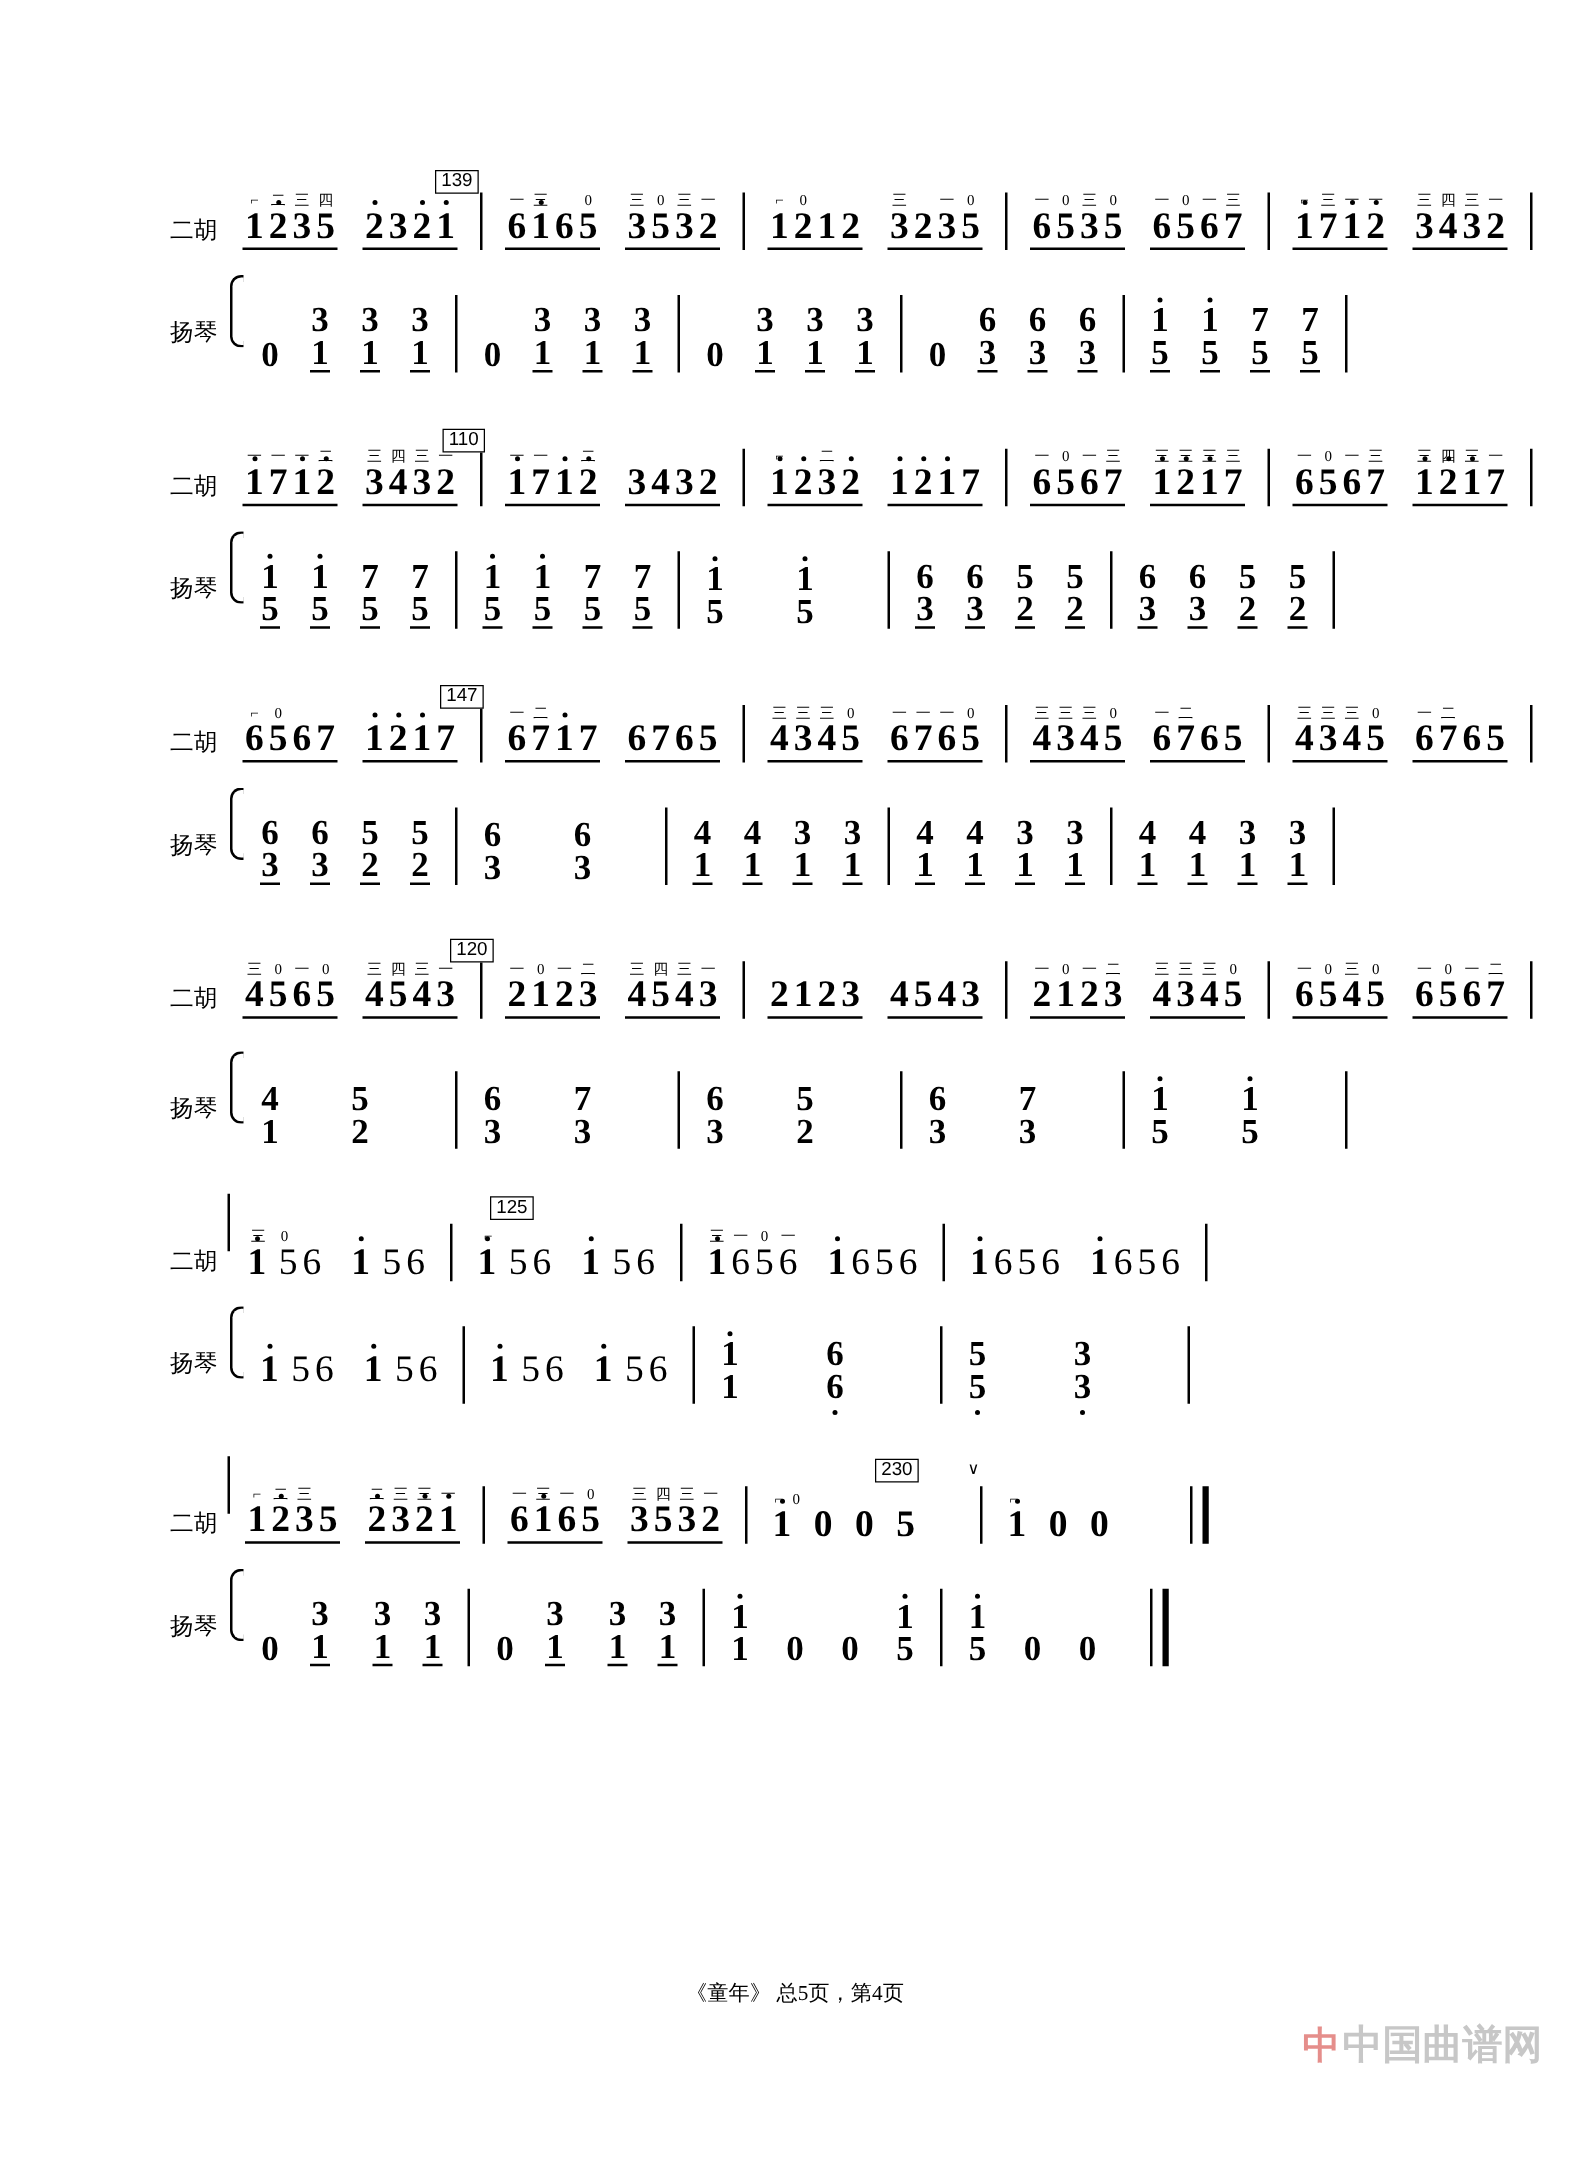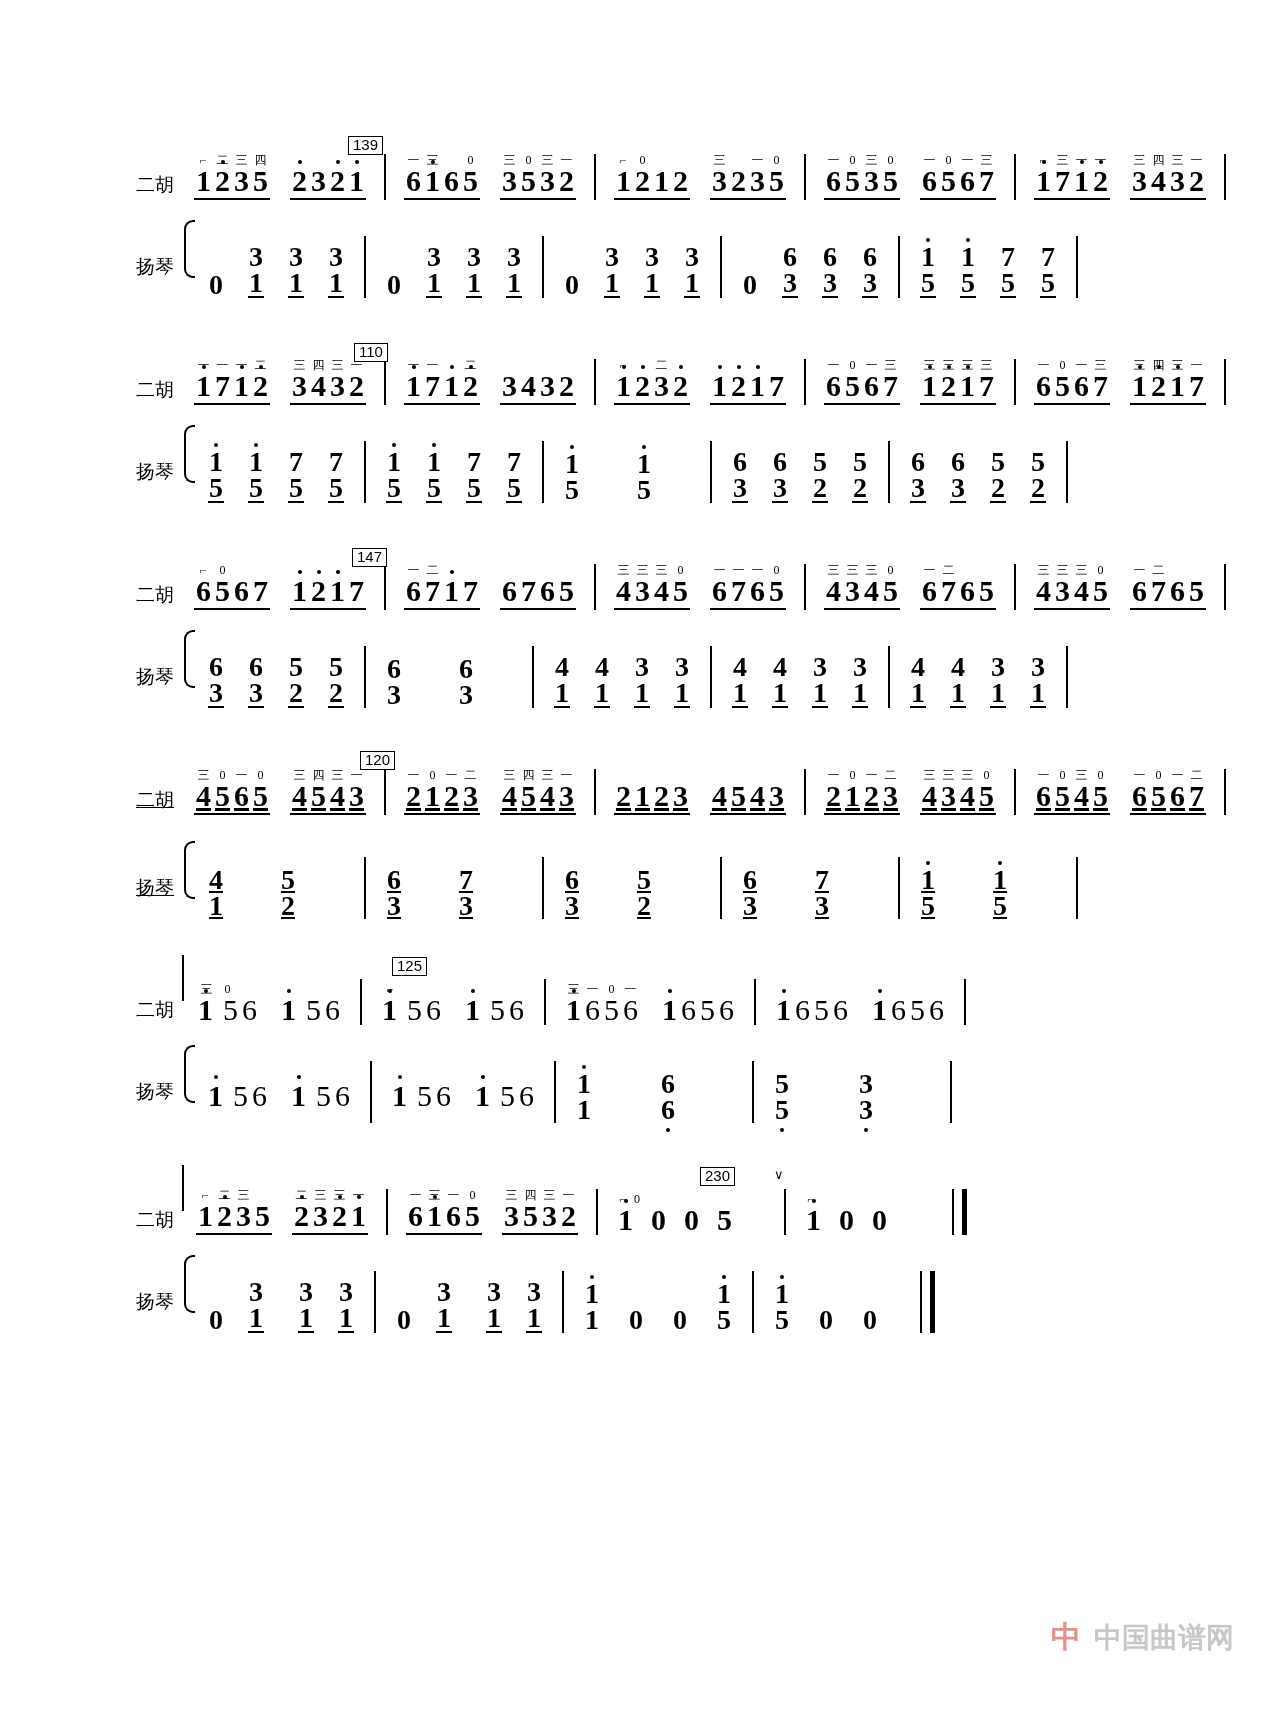--- a/index.html
+++ b/index.html
@@ -206,23 +206,23 @@
   }
   .wm-logo {
     color: #d0332e;
     font-size: 30px;
     font-weight: 700;
     letter-spacing: -2px;
     font-family: "Liberation Sans", sans-serif;
   }
   .wm-text {
     color: #9a9a9a;
-    font-size: 28px;
+    font-size: 32px;
     font-weight: 700;
-    margin-left: 15px;
+    margin-left: 4px;
     font-family: "Liberation Serif", serif;
     text-align: center;
   }
 </style>
 </head>
 <body>
 
 <div class="sheet">
 
   <div class="system" style="position:absolute;left:120px;top:130px;width:900px;">
@@ -925,21 +925,21 @@
           <div class="stack">
               <span class="top">3</span>
               <span class="bot beamed">1</span>
             </div>
         </div>
         <div class="bar" style="height:62px;"></div>
       </div>
     </div>
   </div>
 
-  <div class="system" style="position:absolute;left:120px;top:745px;width:900px;text-decoration:underline;">
+  <div class="system" style="position:absolute;left:120px;top:745px;width:900px;">
     <div class="rehearsal" style="left:240px;top:6px;">120</div>
 
     <div class="staff-line" style="height:70px;">
       <div class="inst-label">二胡</div>
       <div class="barline" style="height:46px;"></div>
       <div class="measures">
         <div class="measure">
           <div class="grp beamed">
             <div class="marks">
                 <span>三</span>
@@ -1442,19 +1442,20 @@
               <span class="top"></span>
               <span class="bot">0</span>
             </div>
         </div>
         <div class="bar" style="height:62px;"></div>
         <div class="bar thick" style="height:62px;"></div>
       </div>
     </div>
   </div>
 
+  <div class="footer">《童年》 总5页，第4页</div>
 
   <div class="watermark">
     <span class="wm-logo">中</span>
     <span class="wm-text">中国曲谱网</span>
   </div>
 
 </div>
 
 </body></html>

